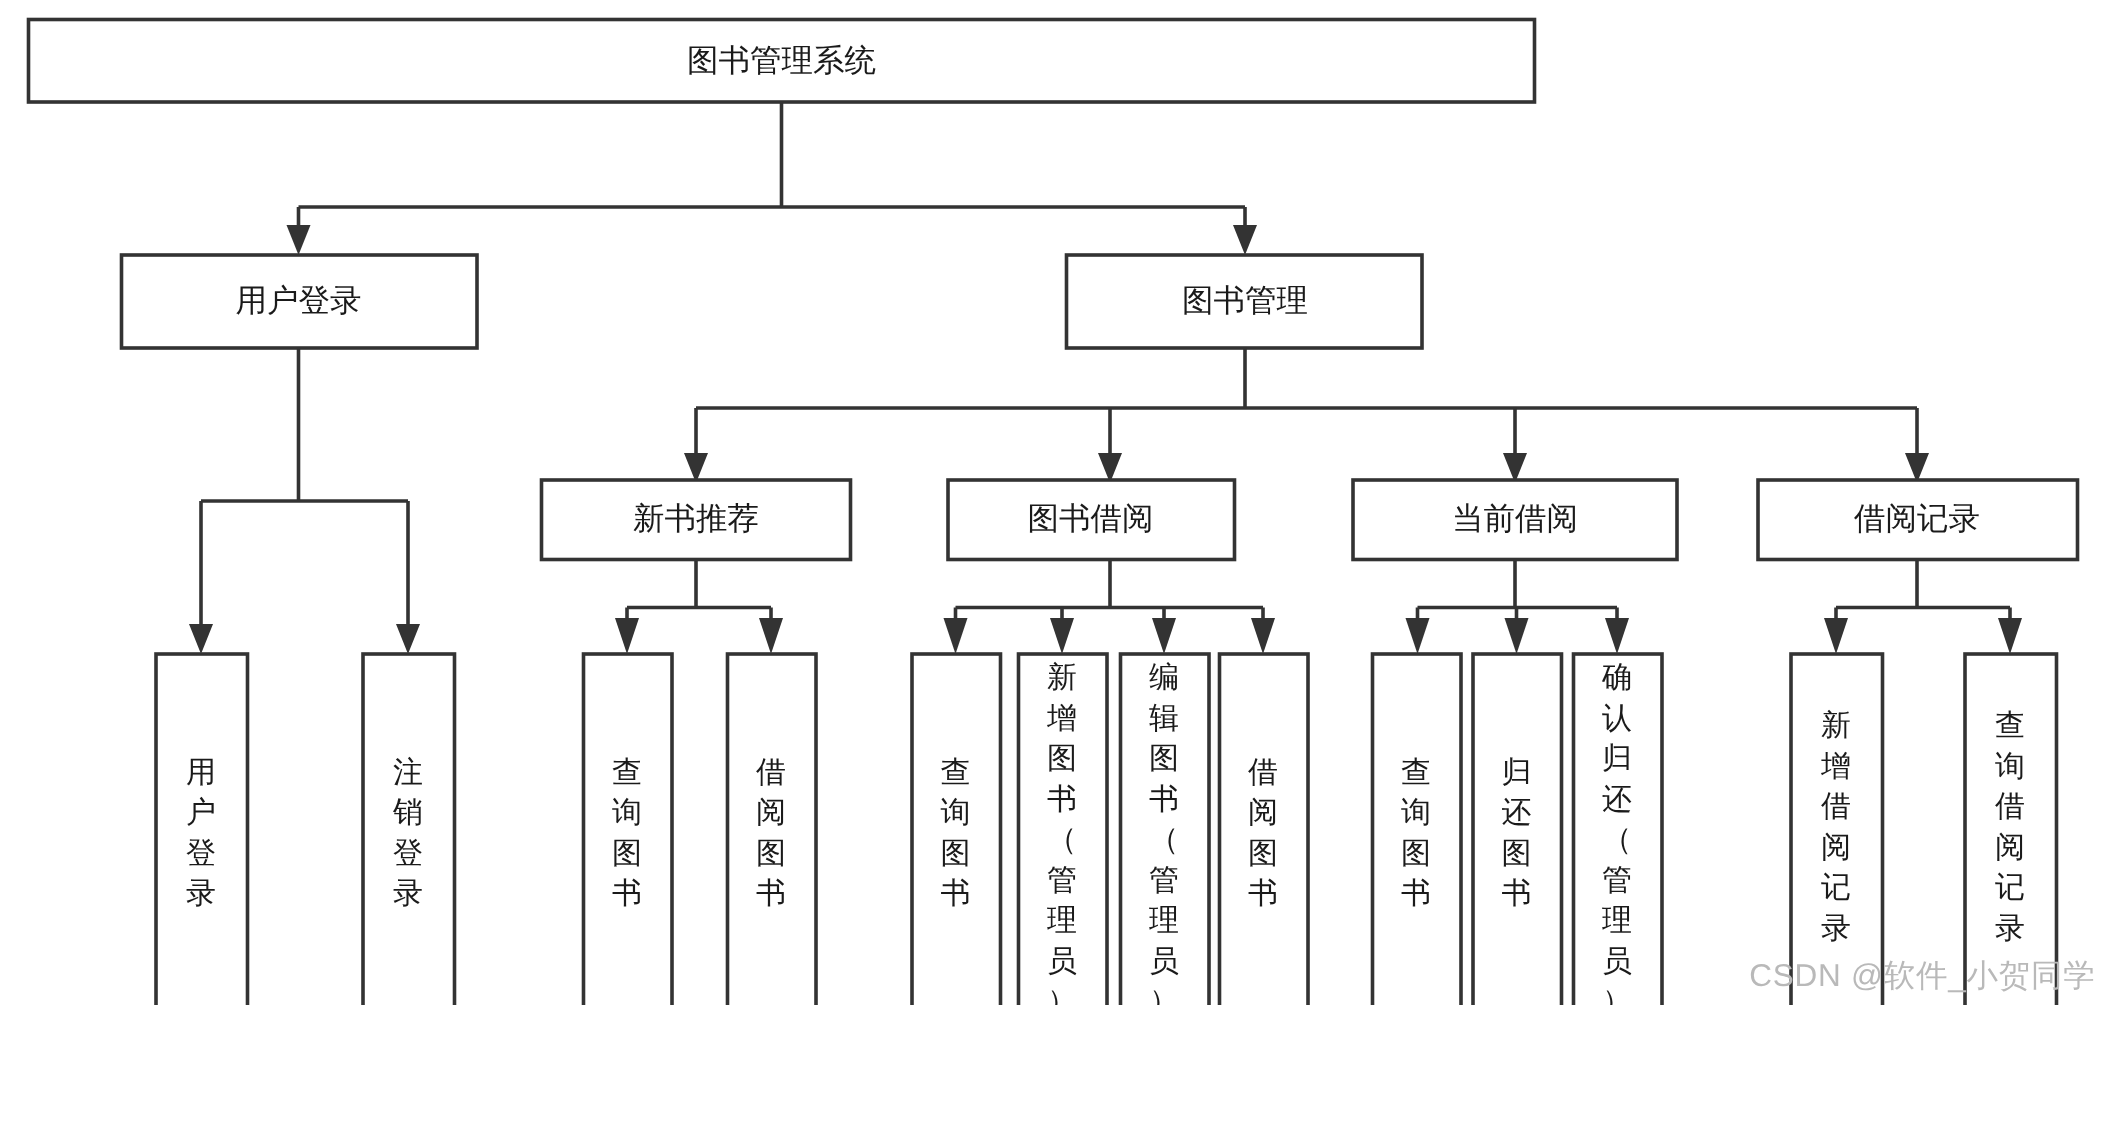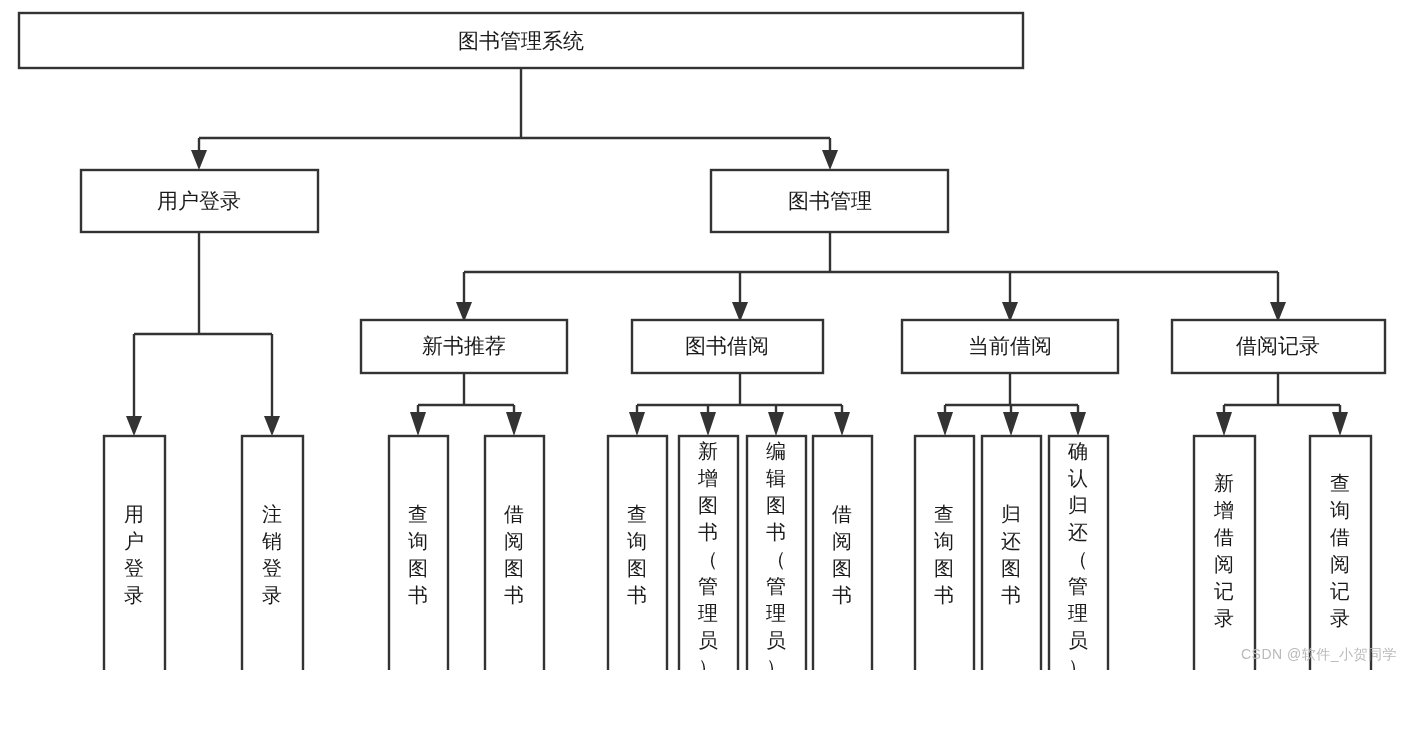--- a/index.html
+++ b/index.html
@@ -52,21 +52,21 @@
   }
   .arrow-head {
     fill: #333333;
     stroke: none;
   }
   .watermark-text {
     position: absolute;
     right: 8px;
     bottom: 6px;
     font-family: "Liberation Sans", "DejaVu Sans", sans-serif;
-    font-size: 14px;
+    font-size: 21px;
     color: #b9b9b9;
     letter-spacing: 0.5px;
     white-space: nowrap;
     user-select: none;
   }
 </style>
 </head>
 <body>
 
 <div id="diagram-root">

